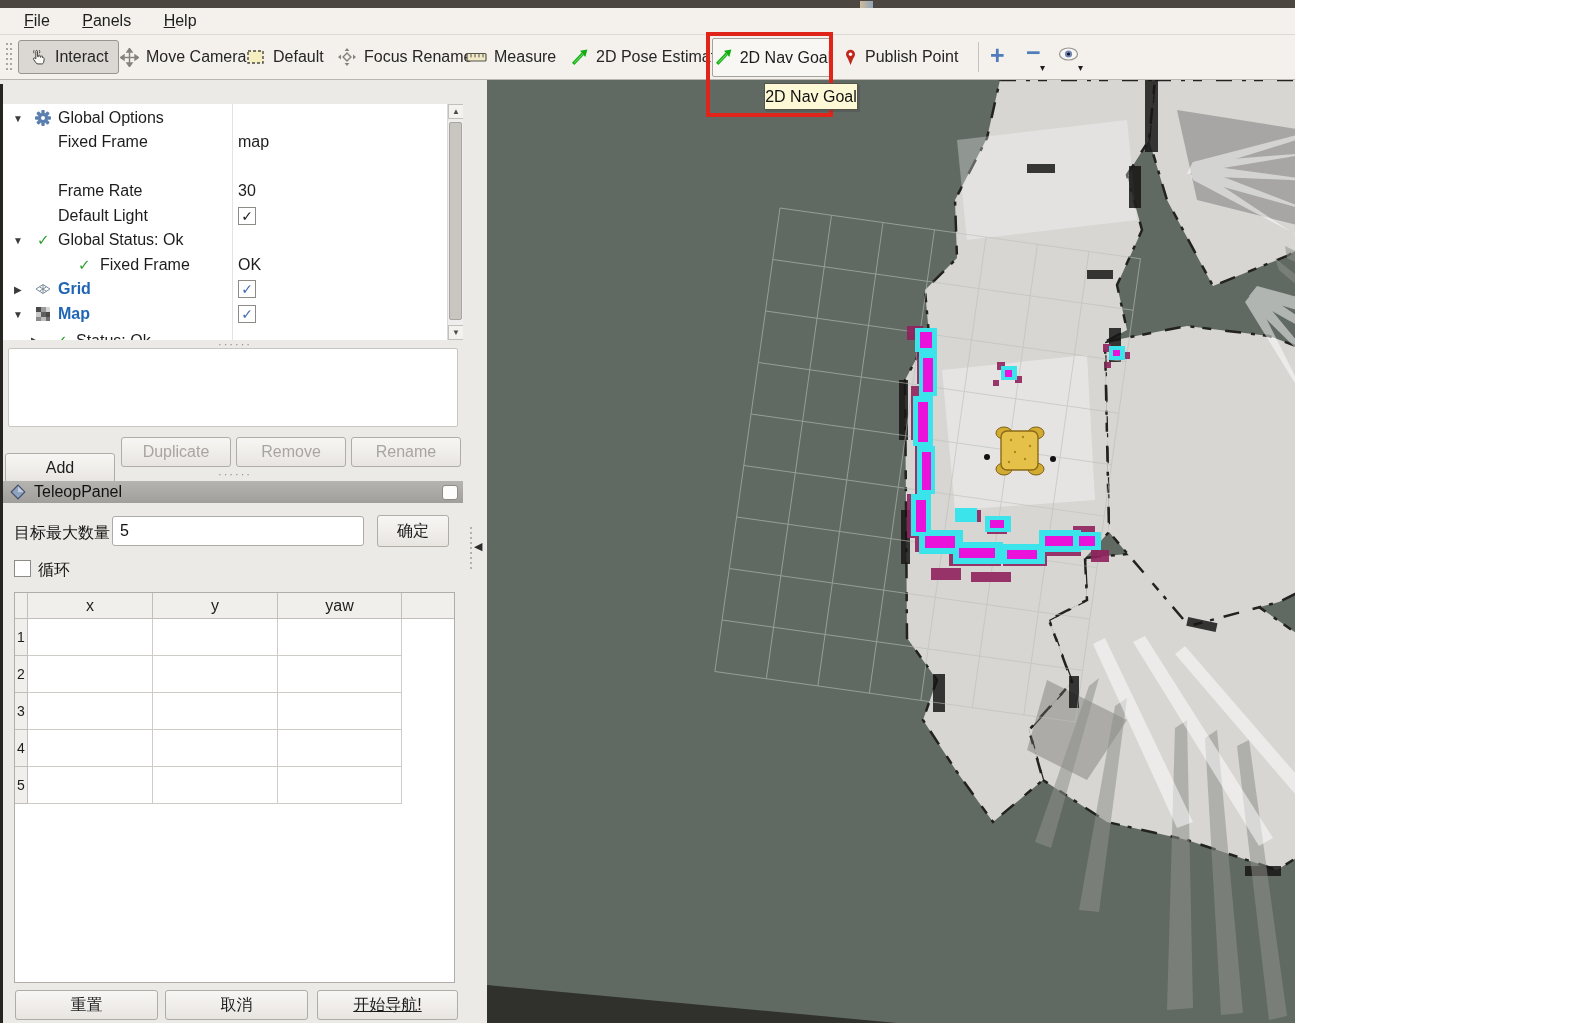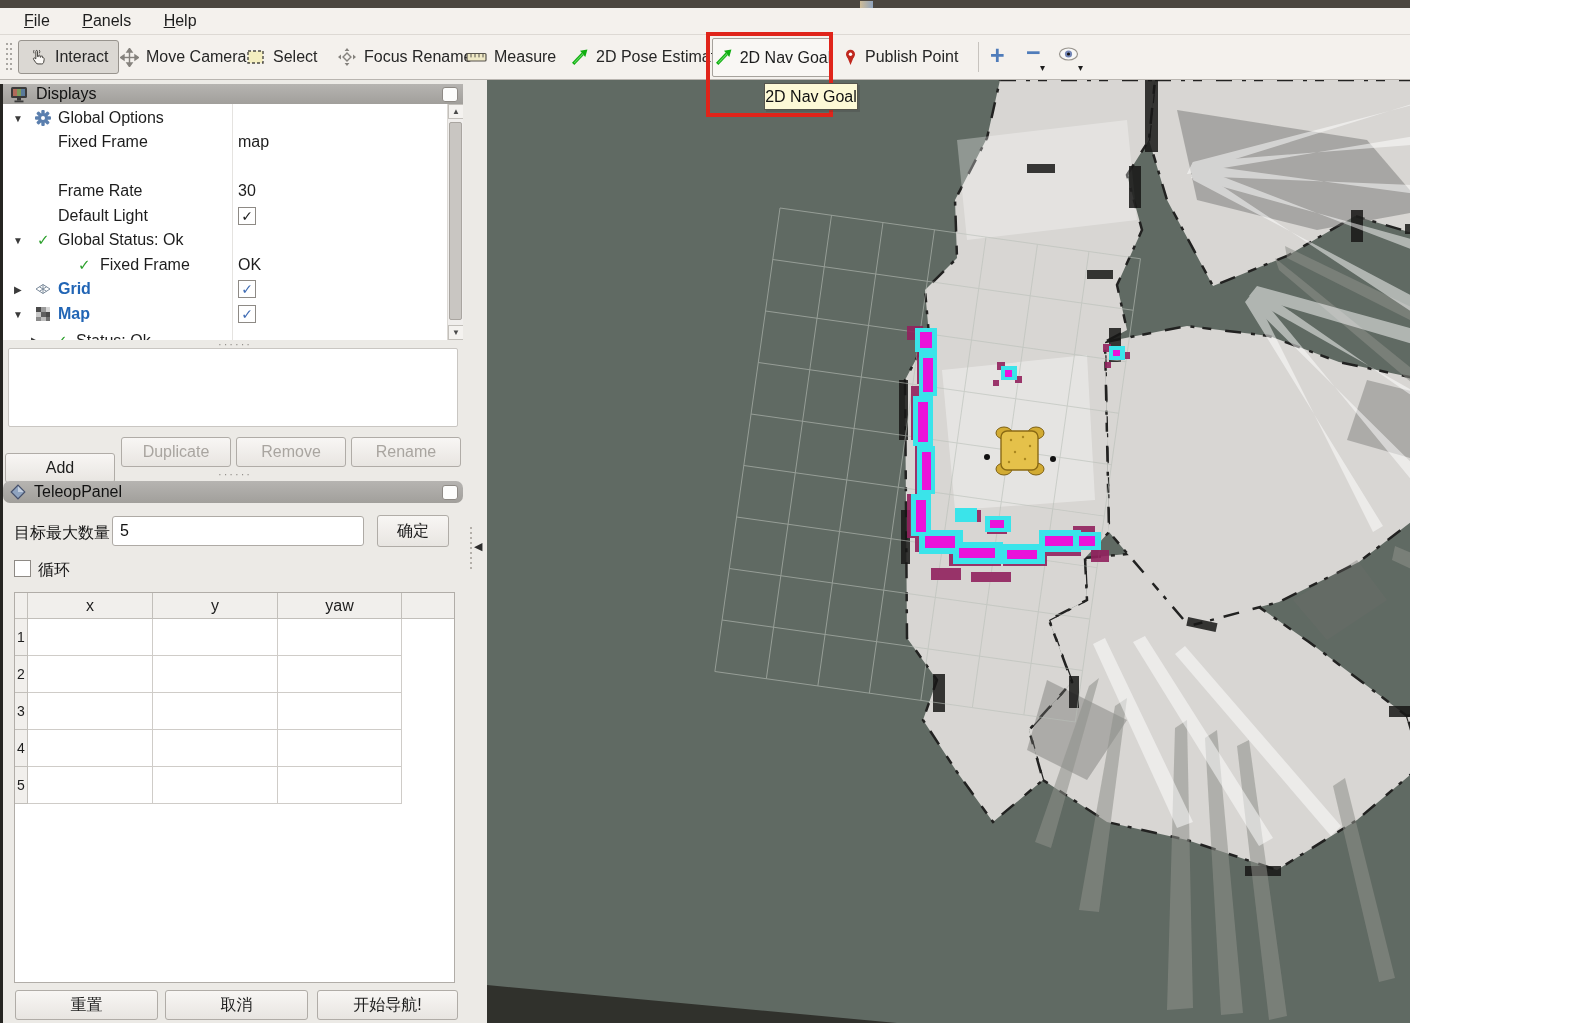--- a/index.html
+++ b/index.html
@@ -1,17 +1,17 @@
 <!DOCTYPE html>
 <html><head>
 <meta charset="utf-8">
 <style>
   * { margin:0; padding:0; box-sizing:border-box; }
   body { font-family:"Liberation Sans","DejaVu Sans",sans-serif; }
-  .app { position:relative; width:1410px; height:1023px; background:#eceae6; overflow:hidden; color:#1d1d1d; }
+  .app { position:relative; width:1295px; height:1023px; background:#eceae6; overflow:hidden; color:#1d1d1d; }
 
   
   .title-strip { position:absolute; left:0; top:0; width:1589px; height:8px; background:#4b463f; }
   .title-strip .mini-ico { position:absolute; left:860px; top:1px; width:13px; height:7px;
      background:linear-gradient(90deg,#cdbb97,#8fa3bd); }
 
   
   .menu-bar { position:absolute; left:0; top:8px; width:1589px; height:27px; background:#f4f1ed;
      border-bottom:1px solid #ddd9d4; padding-left:10px; }
   .menu-item { display:inline-block; padding:0 14px; line-height:26px; font-size:16px; cursor:default; }
@@ -134,21 +134,21 @@
             <polygon points="19.5,10 15.8,7.4 15.8,12.6"></polygon>
         </g>
       </svg>
       <span>Move Camera</span>
     </div>
 
     <div class="tool" style="left:246px;">
       <svg width="20" height="17" viewBox="0 0 20 17">
         <rect x="2" y="2" width="15" height="12" fill="#f4eec0" stroke="#4a4944" stroke-width="1.4" stroke-dasharray="3 2"></rect>
       </svg>
-      <span>Select</span>
+      <span>Default</span>
     </div>
 
     <div class="tool" style="left:337px;">
       <svg width="20" height="20" viewBox="0 0 20 20">
         <g stroke="#85827d" stroke-width="1.4" fill="none">
           <rect x="7.2" y="7.2" width="5.6" height="5.6" transform="rotate(45 10 10)"></rect>
           <path d="M10 1l-2.4 3h4.8zM10 19l-2.4-3h4.8zM1 10l3-2.4v4.8zM19 10l-3-2.4v4.8z" fill="#85827d" stroke="none"></path>
         </g>
       </svg>
       <span>Focus Rename</span>
@@ -196,32 +196,20 @@
     <svg style="position:absolute;left:1058px;top:12px;" width="21" height="14" viewBox="0 0 21 14">
       <ellipse cx="10.5" cy="7" rx="9" ry="6" fill="#f7f7f6" stroke="#98948d" stroke-width="1.2"></ellipse>
       <circle cx="10.5" cy="7" r="3.6" fill="#7386b7"></circle>
       <circle cx="10.5" cy="7" r="1.6" fill="#161616"></circle>
     </svg>
     <span class="tb-caret" style="left:1078px;">▾</span>
   </div>
 
   <div class="left-edge"></div>
 
-  <div class="panel-header" style="top:84px;height:20px;">
-    <svg width="18" height="17" viewBox="0 0 18 17">
-      <rect x="1" y="1" width="16" height="11" rx="1.5" fill="#3a3a3a"></rect>
-      <rect x="3" y="3" width="4" height="7" fill="#b06a5a"></rect>
-        <rect x="7" y="3" width="4" height="7" fill="#7a9a5a"></rect>
-        <rect x="11" y="3" width="4" height="7" fill="#5a7a9a"></rect>
-      <rect x="7" y="12" width="4" height="2.5" fill="#3a3a3a"></rect>
-        <rect x="4.5" y="14.5" width="9" height="1.8" fill="#3a3a3a"></rect>
-    </svg>
-    <span>Displays</span>
-    <span class="hdr-check"></span>
-  </div>
 
   <div class="tree">
     <div class="col-div"></div>
 
     <div class="trow" style="top:3px;">
       <span class="arr" style="left:10px;">▼</span>
       <svg style="position:absolute;left:31px;top:2px;" width="18" height="18" viewBox="0 0 18 18">
         <g fill="#5b7fae">
           <rect x="7.3" y="1" width="3.4" height="16" rx="1"></rect>
           <rect x="7.3" y="1" width="3.4" height="16" rx="1" transform="rotate(45 9 9)"></rect>
@@ -308,21 +296,21 @@
 
   <div class="desc-box"></div>
 
   <div class="qbtn" style="left:5px;top:437px;width:110px;margin-top:16px;">Add</div>
   <div class="qbtn disabled" style="left:121px;top:437px;width:110px;">Duplicate</div>
   <div class="qbtn disabled" style="left:236px;top:437px;width:110px;">Remove</div>
   <div class="qbtn disabled" style="left:351px;top:437px;width:110px;">Rename</div>
 
   <div class="dots-h" style="left:218px;top:468px;">······</div>
 
-  <div class="panel-header" style="top:481px;height:22px;border-radius:7px;">
+  <div class="panel-header" style="top:481px;height:22px;">
     <svg width="16" height="16" viewBox="0 0 16 16">
       <rect x="3.2" y="3.2" width="9.6" height="9.6" transform="rotate(45 8 8)" fill="#8fa3bf" stroke="#46506b" stroke-width="1.2"></rect>
       <path d="M8 2.2 L13.8 8 L8 8 Z" fill="#c2cedf" transform="rotate(0)"></path>
     </svg>
     <span>TeleopPanel</span>
     <span class="hdr-check"></span>
   </div>
 
   <div class="teleop-label" style="left:14px;top:523px;">目标最大数量</div>
   <input class="teleop-input" type="text" value="5" style="">
@@ -359,21 +347,21 @@
     <div class="tcell" style="left:263px;top:137px;width:124px;height:37px;"></div>
 
     <div class="tcell rowhdr" style="left:0;top:174px;width:13px;height:37px;line-height:37px;">5</div>
     <div class="tcell" style="left:13px;top:174px;width:125px;height:37px;"></div>
     <div class="tcell" style="left:138px;top:174px;width:125px;height:37px;"></div>
     <div class="tcell" style="left:263px;top:174px;width:124px;height:37px;"></div>
   </div>
 
   <div class="qbtn" style="left:15px;top:990px;width:143px;">重置</div>
   <div class="qbtn" style="left:165px;top:990px;width:143px;">取消</div>
-  <div class="qbtn" style="left:317px;top:990px;width:141px;">开始导航!</div>
+  <div class="qbtn" style="left:317px;top:990px;width:141px;text-decoration:underline;">开始导航!</div>
 
   <div class="splitter-v"></div>
   <span class="collapse-arrow">◀</span>
 
   <svg class="viewport" viewBox="0 0 1102 943">
     <rect x="0" y="0" width="1102" height="943" fill="#606a63"></rect>
 
     <polygon points="0,905 410,943 0,943" fill="#30312c"></polygon>
 
     <g fill="#d8d6d3" stroke="#222221" stroke-width="2.5" stroke-dasharray="16 10 4 8 9 14" opacity="1">

